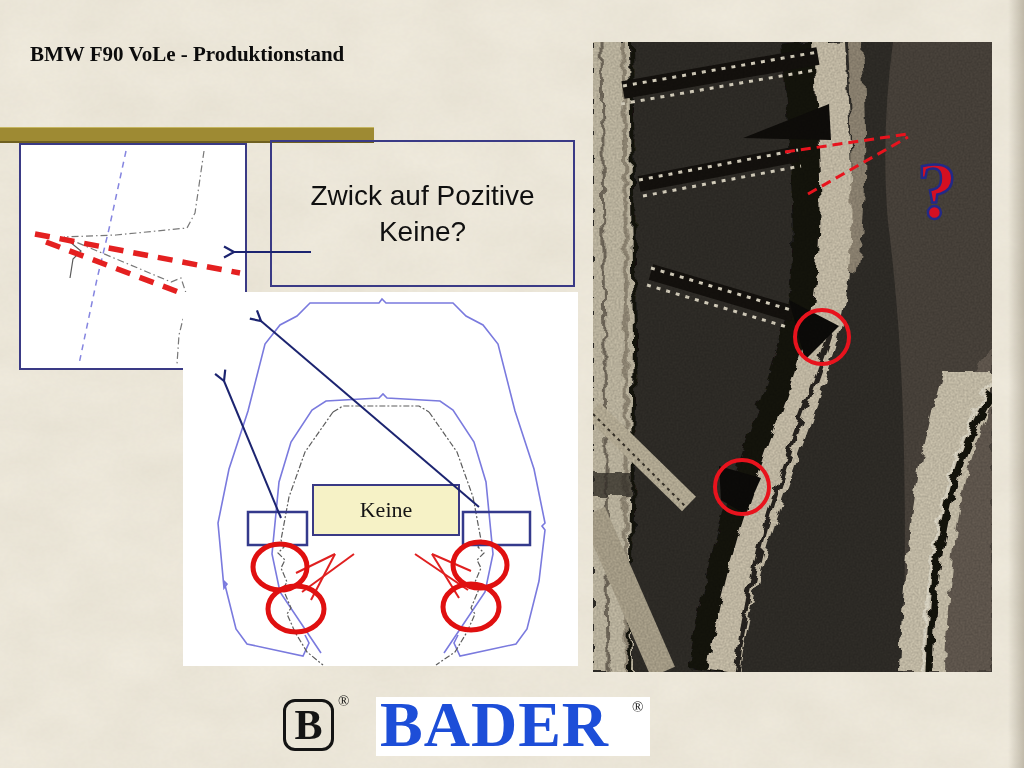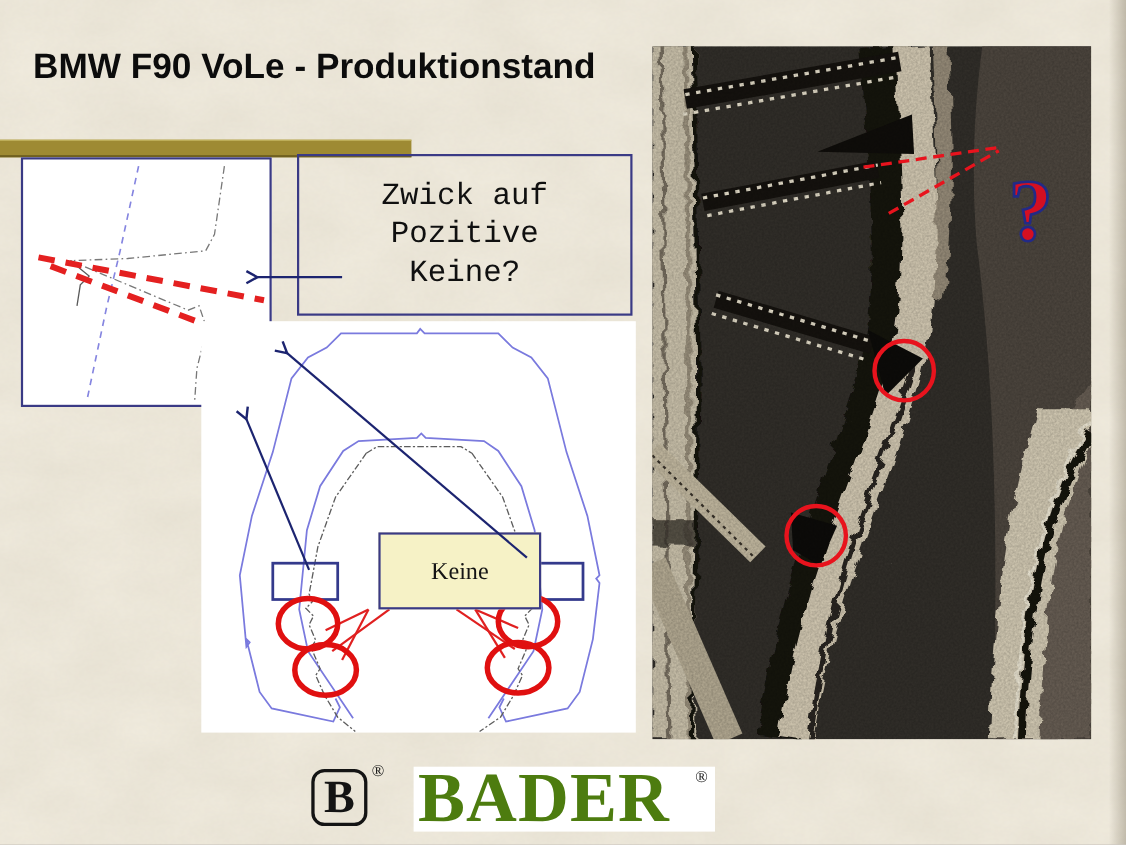--- a/index.html
+++ b/index.html
@@ -1,42 +1,42 @@
 <!DOCTYPE html>
 <html><head>
 <meta charset="utf-8">
 <style>
   html,body{margin:0;padding:0;background:#888;}
   .slide{position:relative;width:1024px;height:768px;overflow:hidden;
          background:#f1ecdf;font-family:"Liberation Sans",sans-serif;}
   svg{display:block;}
   .bg-tex{position:absolute;left:0;top:0;}
   .title{position:absolute;left:30px;top:42px;width:620px;
-         font-family:Liberation Sans, sans-serif;font-weight:bold;
-         font-size:32px;color:#0c0c0c;letter-spacing:0px;}
+         font-family:Liberation Serif, serif;font-weight:bold;
+         font-size:21px;color:#0c0c0c;letter-spacing:0px;}
   .gold-bar{position:absolute;left:0;top:127px;width:374px;height:13px;
             background:#9e8a33;border-top:1px solid #c5b661;border-bottom:2px solid #6f6020;}
   .panel1{position:absolute;left:19px;top:143px;width:228px;height:227px;
           background:#ffffff;border:2px solid #3a3a85;box-sizing:border-box;}
   .callout{position:absolute;left:270px;top:140px;width:305px;height:147px;
            border:2px solid #3a3a85;box-sizing:border-box;
            display:flex;flex-direction:column;justify-content:center;align-items:center;
-           font-family:Liberation Mono, monospace;font-size:28px;color:#101010;
+           font-family:Liberation Sans, sans-serif;font-size:28px;color:#101010;
            line-height:1.26;text-align:center;}
   .panel2{position:absolute;left:183px;top:292px;width:395px;height:374px;background:#ffffff;}
-  .label-box{position:absolute;left:312px;top:484px;width:148px;height:70px;
+  .label-box{position:absolute;left:312px;top:484px;width:148px;height:52px;
              background:#f6f2c6;border:2px solid #3a3a85;box-sizing:border-box;
              display:flex;flex-direction:column;justify-content:center;align-items:center;
-             font-family:"Liberation Serif",serif;font-size:22px;color:#141414;line-height:1.3;margin-left:32px;}
+             font-family:"Liberation Serif",serif;font-size:22px;color:#141414;line-height:1.3;}
   .photo{position:absolute;left:593px;top:42px;width:399px;height:630px;}
   .overlay{position:absolute;left:0;top:0;pointer-events:none;}
   .logo-strip{position:absolute;left:376px;top:697px;width:274px;height:59px;background:#ffffff;}
   .bader{position:absolute;left:380px;top:697px;width:266px;height:59px;
          font-family:"Liberation Serif",serif;font-weight:bold;font-size:64px;
-         line-height:56px;color:#4d7c0f;letter-spacing:1px;}
+         line-height:56px;color:#1d4ed8;letter-spacing:1px;}
   .b-box{position:absolute;left:283px;top:699px;width:51px;height:52px;
          border:3px solid #141414;border-radius:12px;box-sizing:border-box;
          display:flex;align-items:center;justify-content:center;
          font-family:"Liberation Serif",serif;font-weight:bold;font-size:42px;color:#141414;}
   .reg1{position:absolute;left:338px;top:693px;font-size:15px;font-family:"Liberation Serif",serif;color:#141414;}
   .reg2{position:absolute;left:632px;top:699px;font-size:15px;font-family:"Liberation Serif",serif;color:#141414;}
   .edge-shadow{position:absolute;right:0;top:0;width:16px;height:768px;
                background:linear-gradient(to right, rgba(0,0,0,0), rgba(90,80,60,0.30));}
 </style>
 </head>

